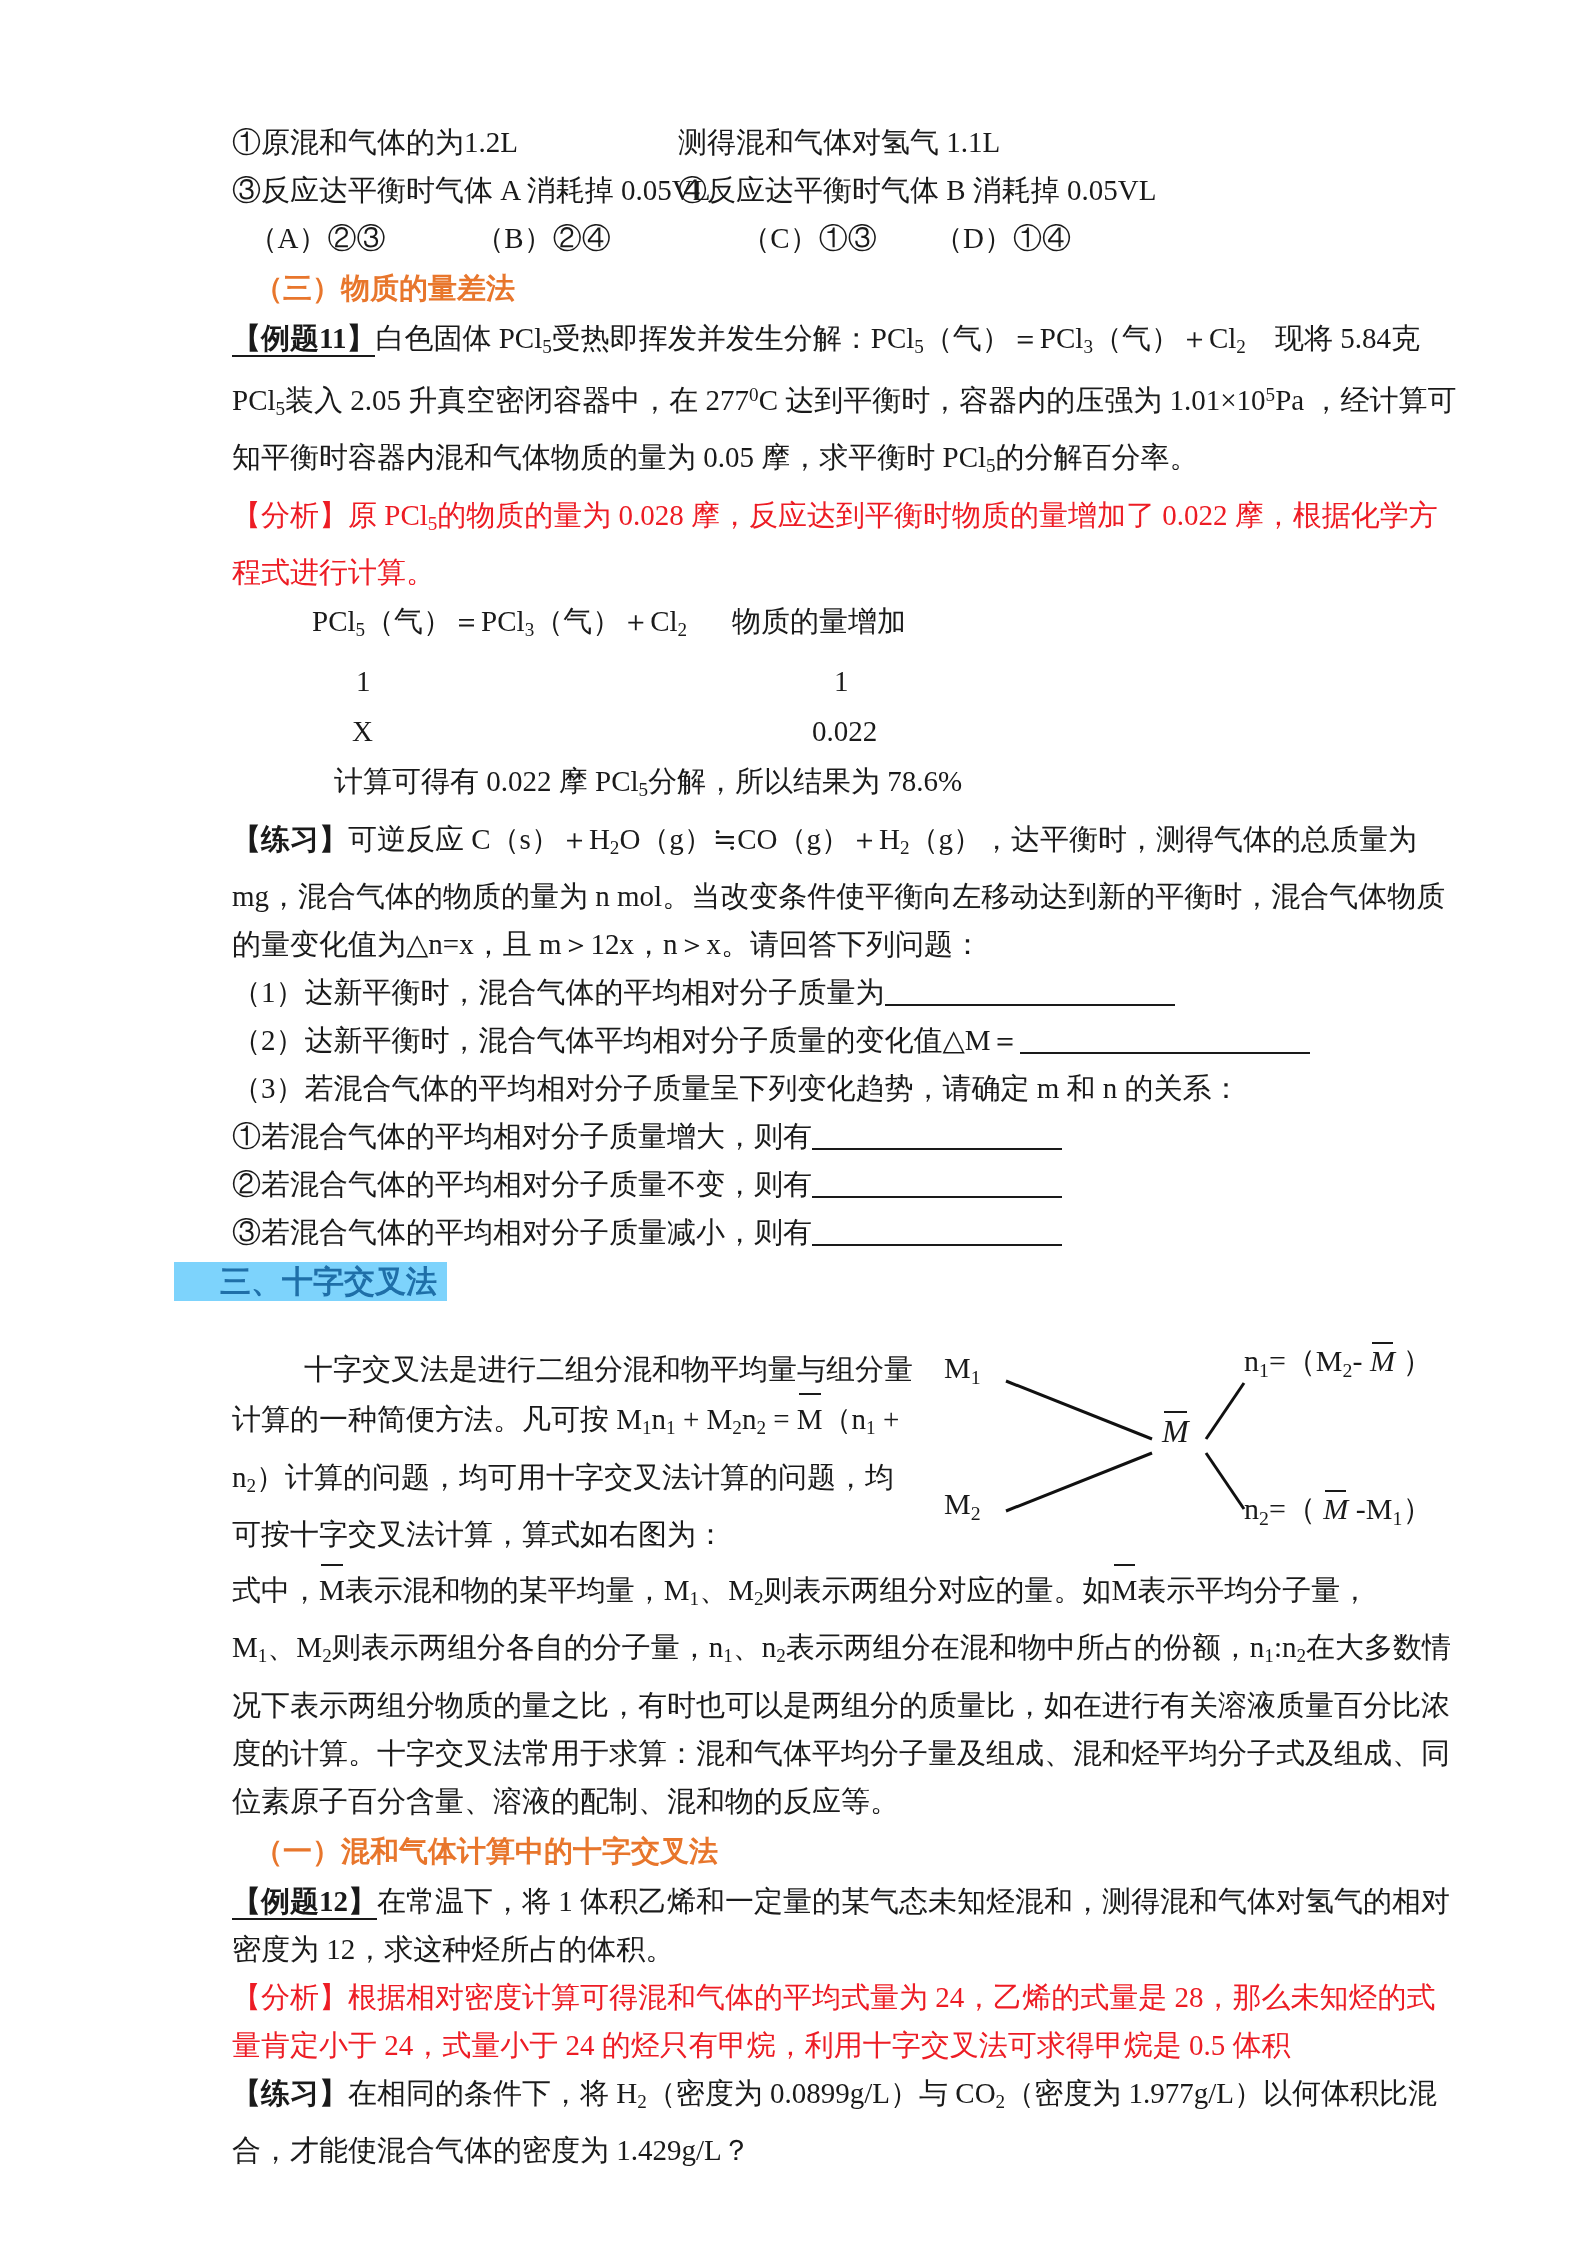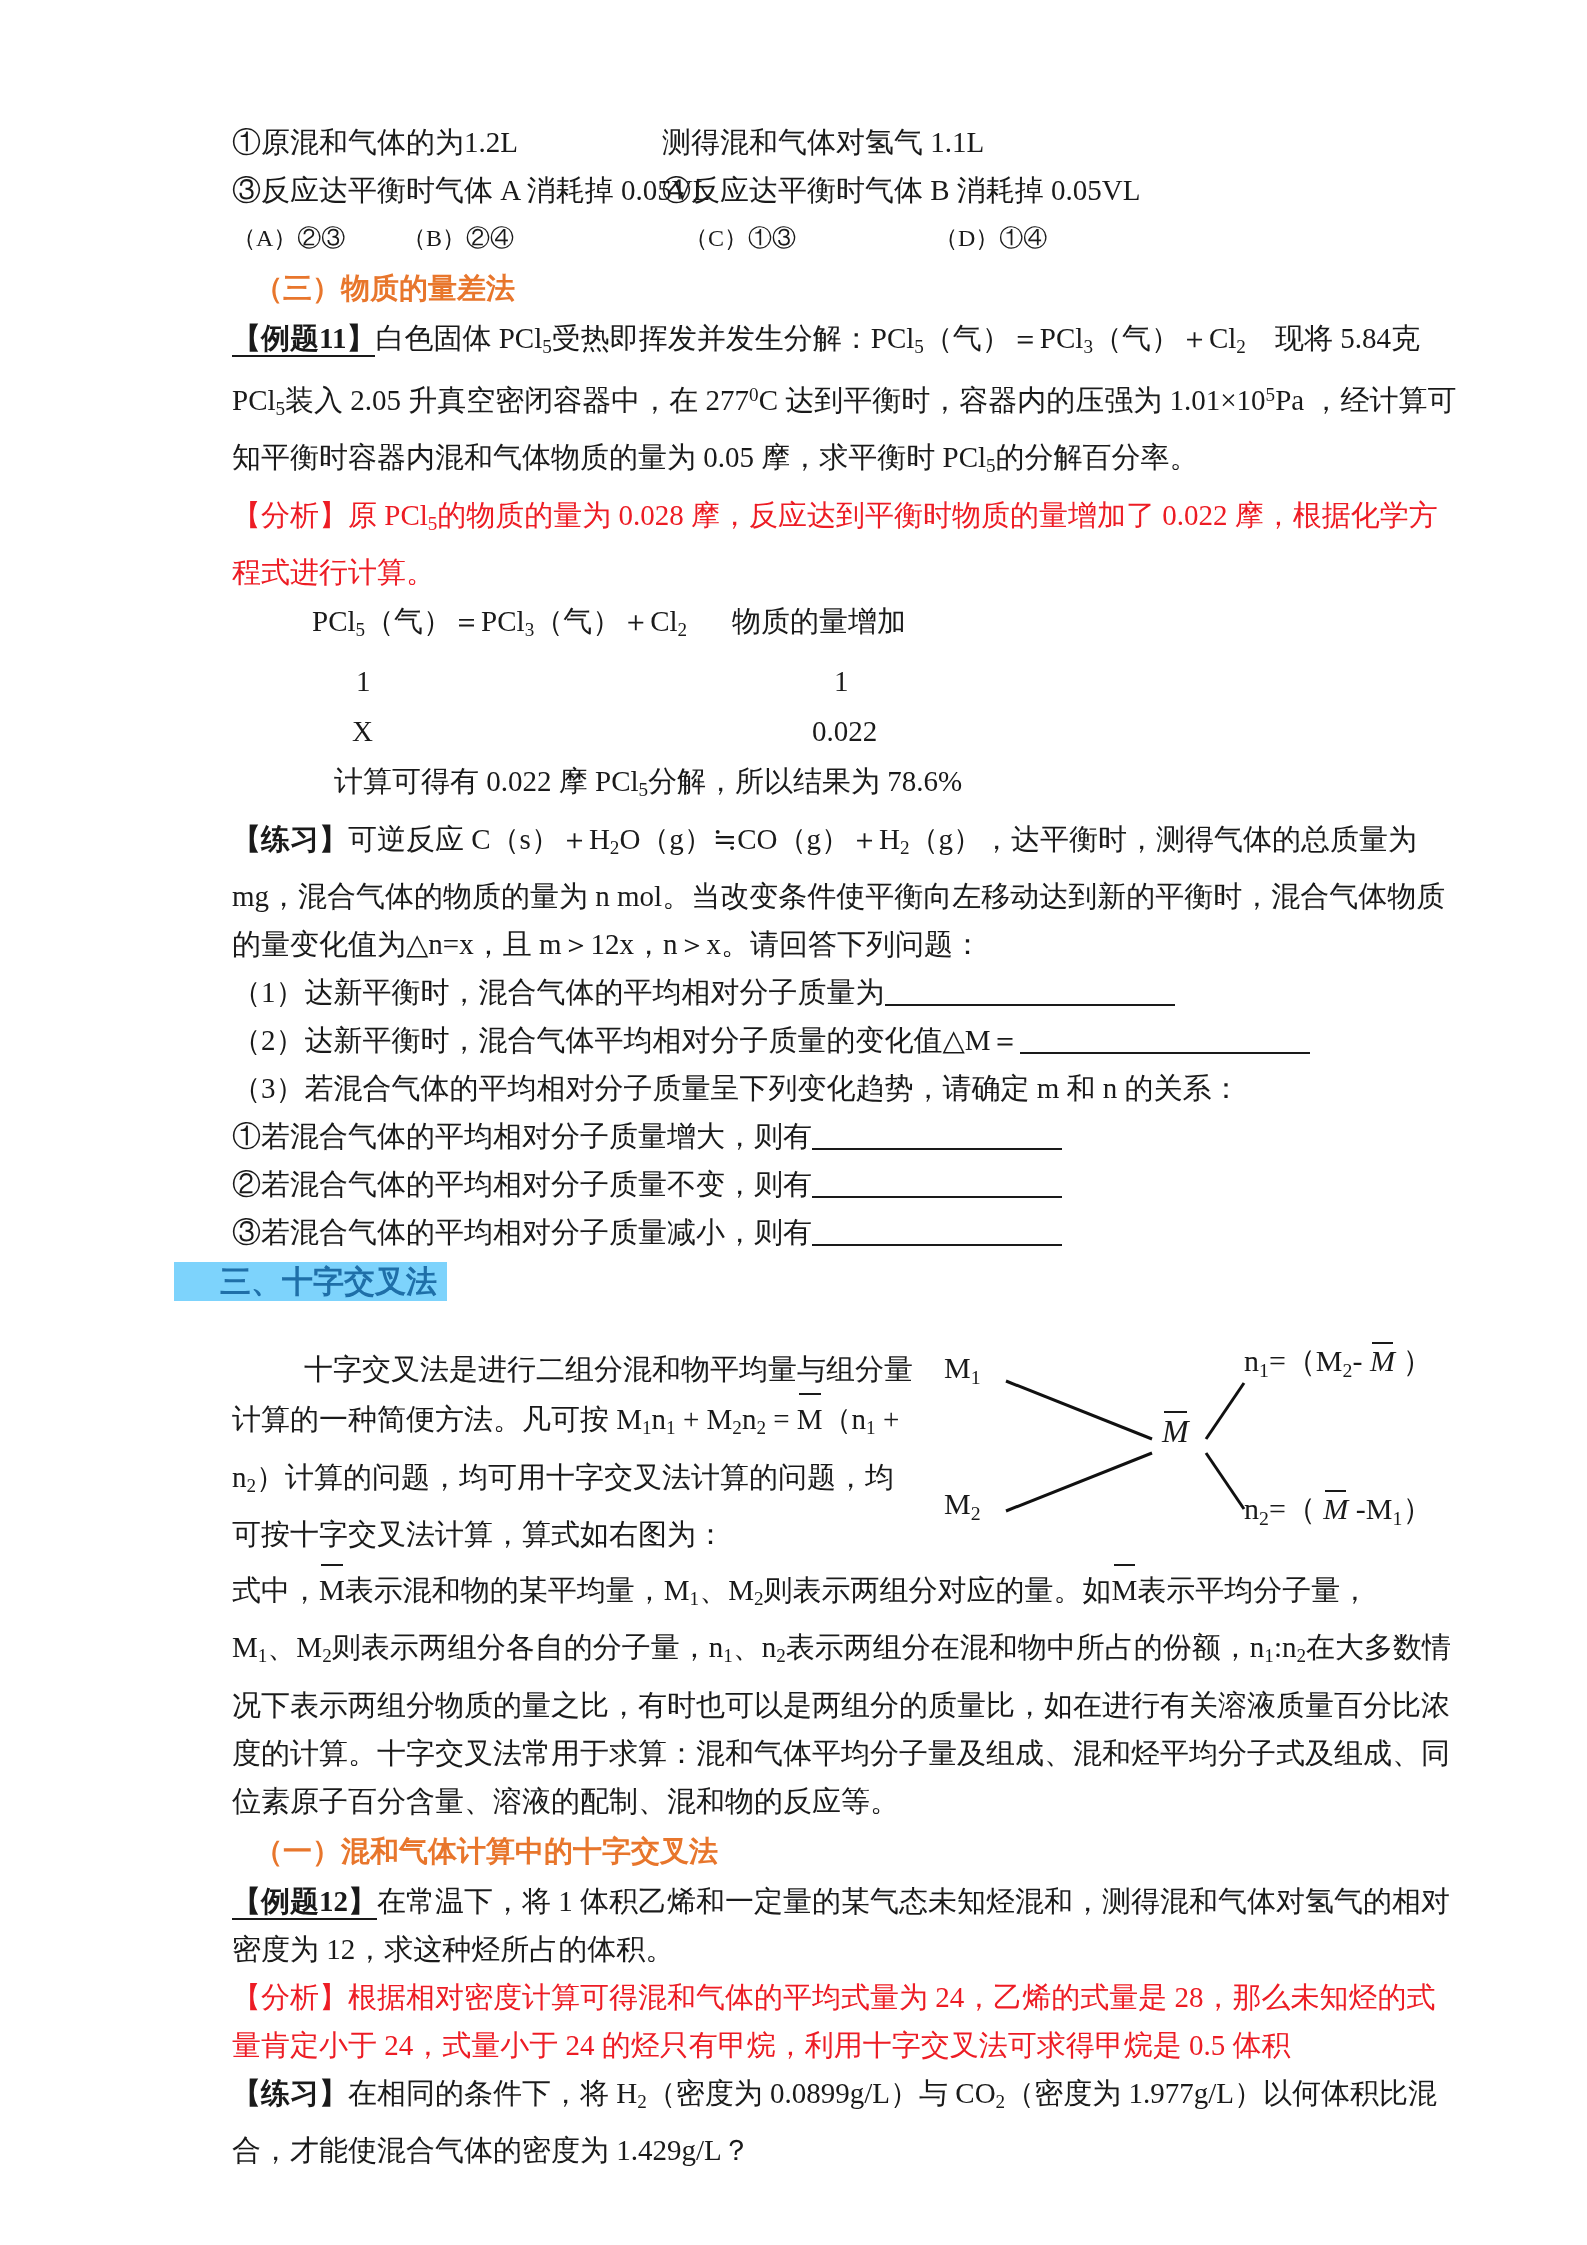--- a/index.html
+++ b/index.html
@@ -29,25 +29,25 @@
     line-height:48px;
     white-space:nowrap;
   }
   .para {
     font-size:29px;
     line-height:48px;
   }
   sub { font-size:0.66em; vertical-align:-0.28em; }
   sup { font-size:0.66em; vertical-align:0.46em; }
 
-  .row2 { display:flex; }
+  .row2 { display:flex;gap:16px; }
   .row2 > .c1 { width:430px; flex:none; }
   .row2 > .c2 { flex:none; }
 
-  .optrow { display:flex; font-size:24px; line-height:48px; }
+  .optrow { display:flex; font-size:29px; line-height:48px;text-align:center; }
   .optrow .opt { flex:none; }
   .opt-a { width:170px; }
   .opt-b { width:282px; }
   .opt-c { width:250px; }
 
   .hdr-orange {
     color:#E8762C;
     font-weight:bold;
     font-size:29px;
     line-height:52px;

